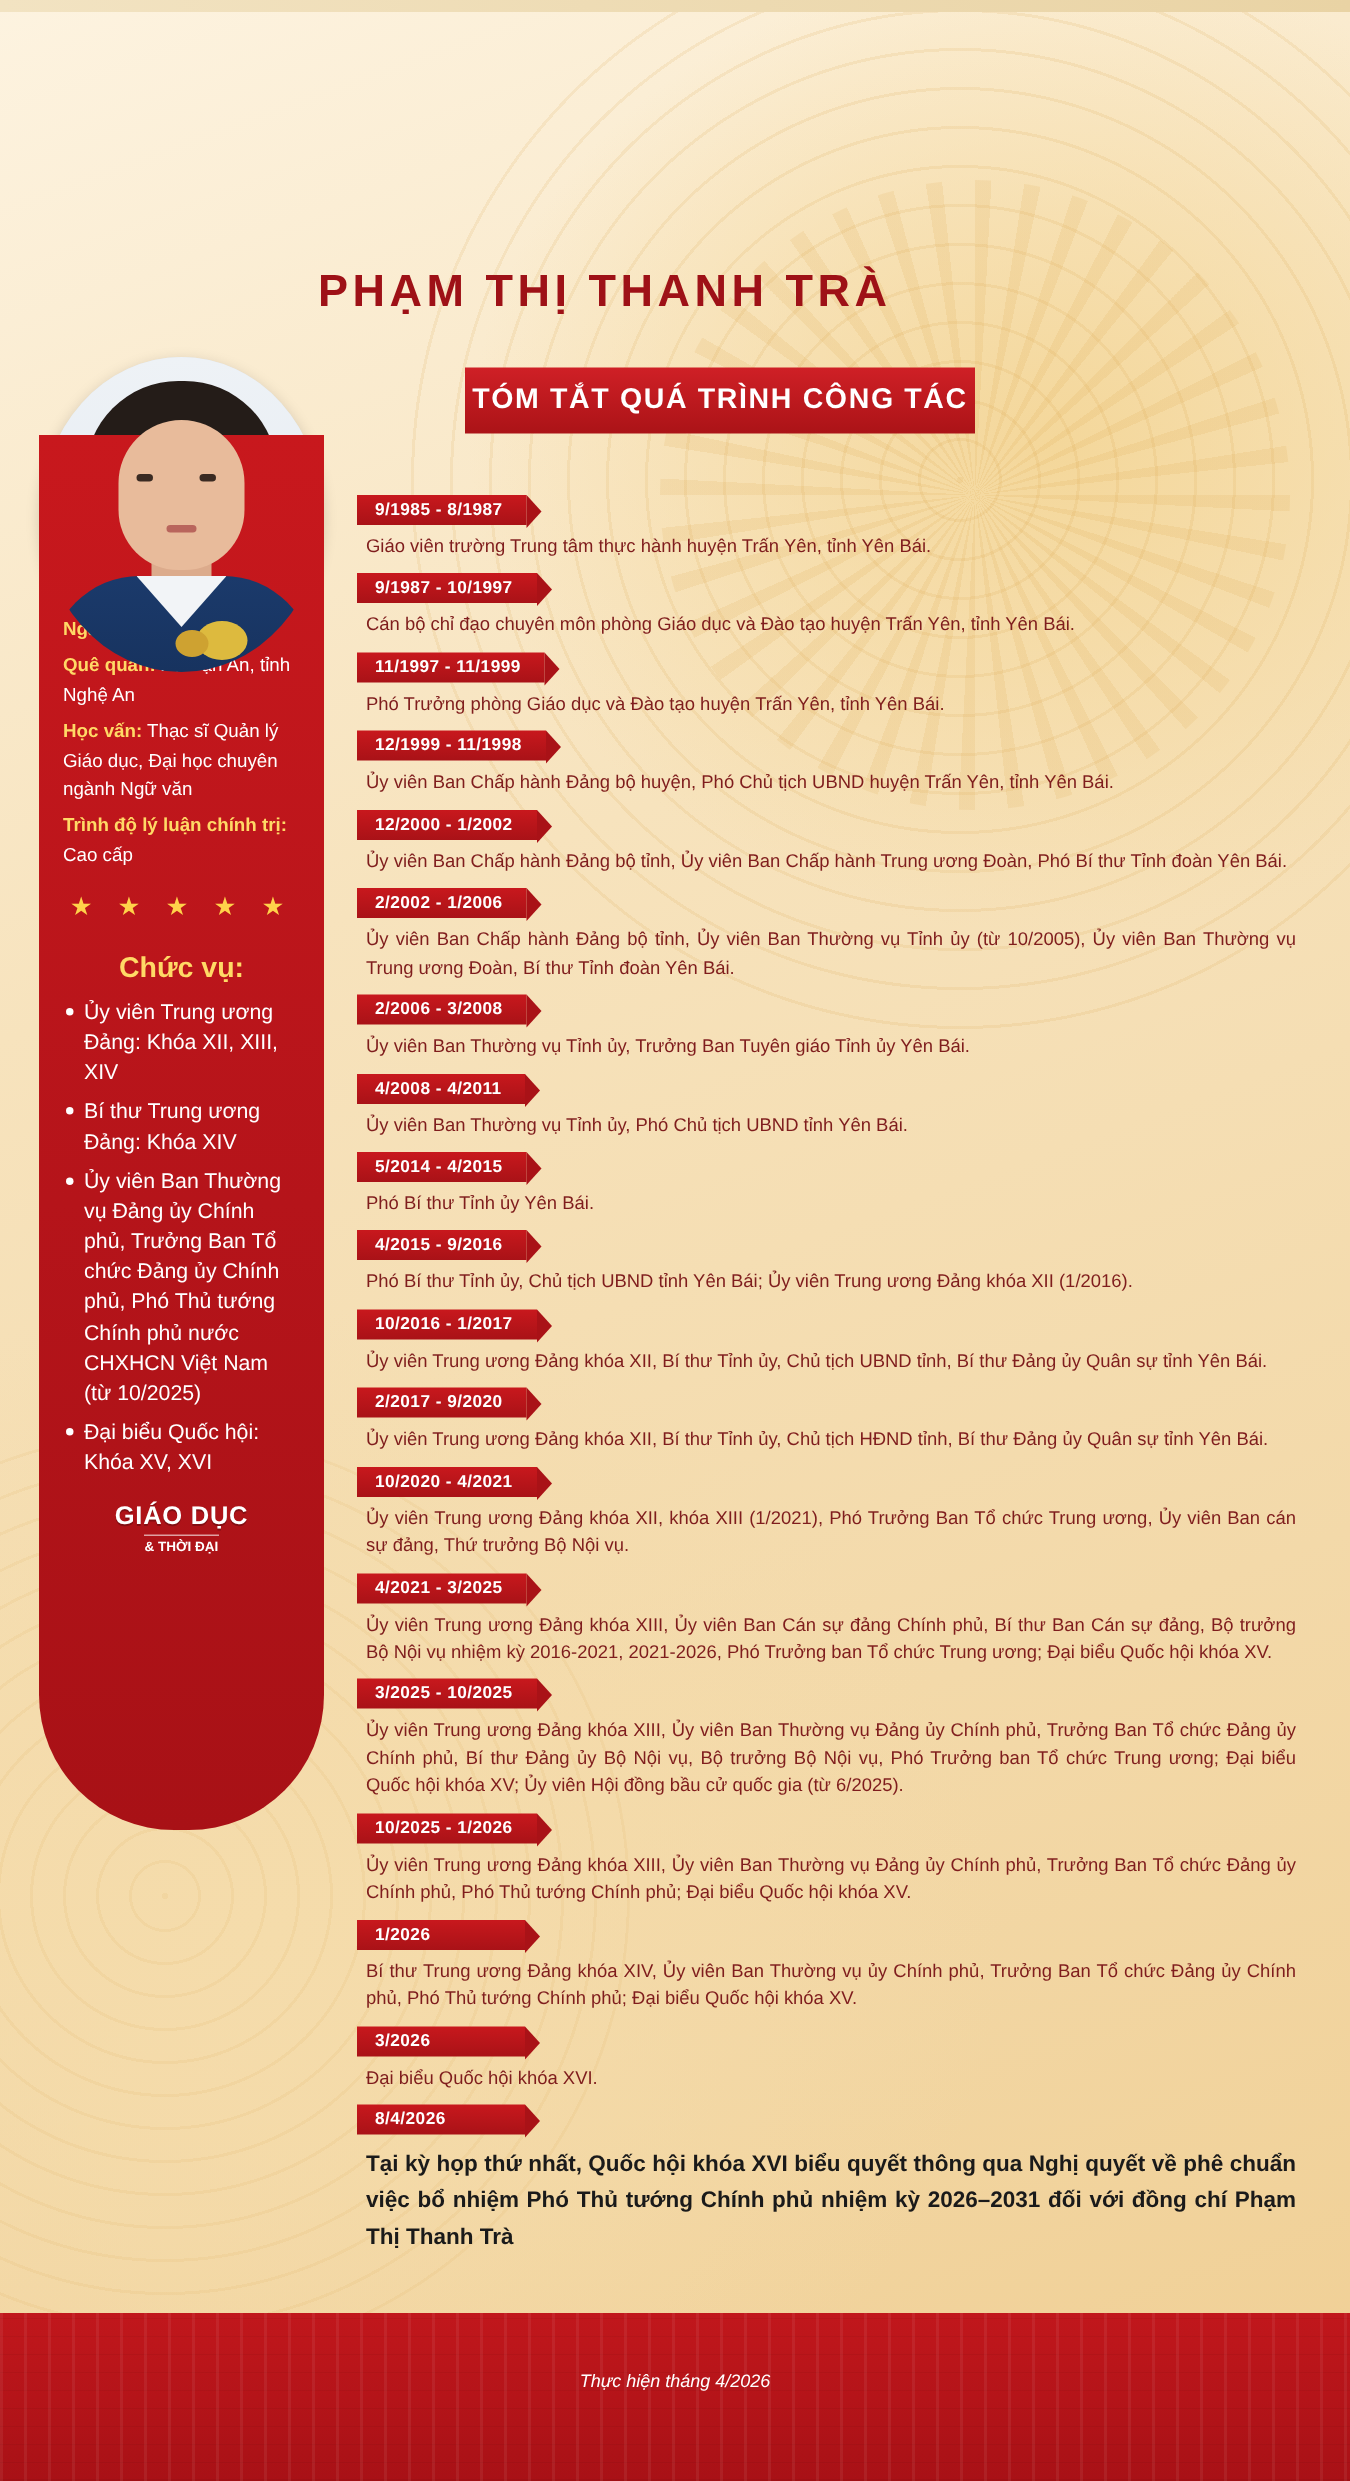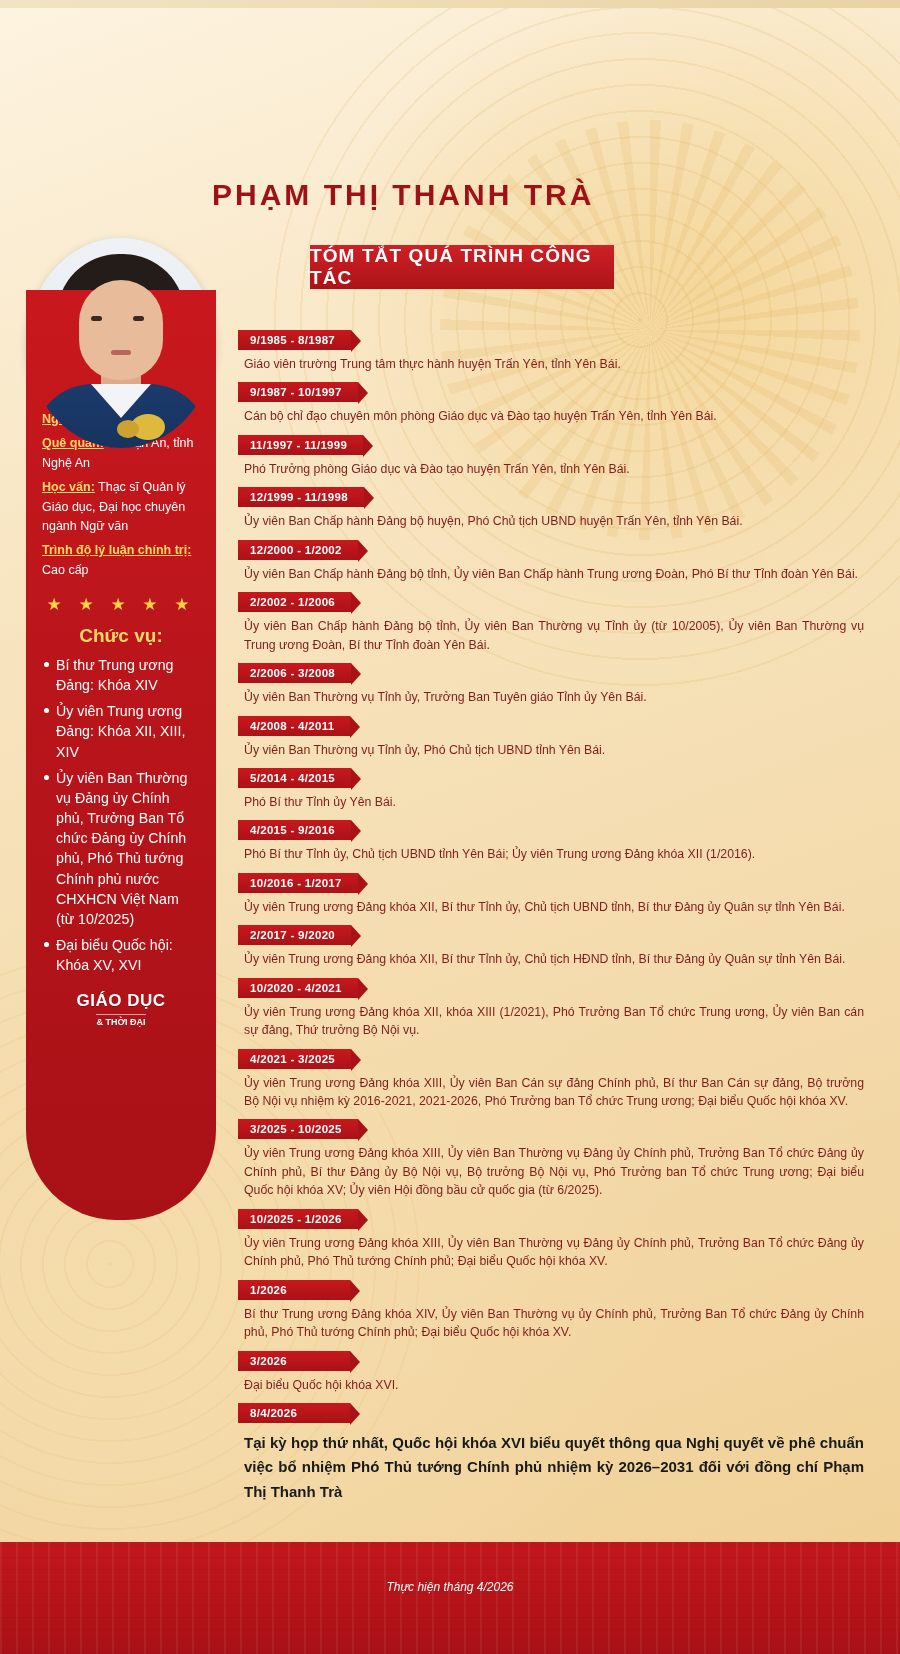--- a/index.html
+++ b/index.html
@@ -87,21 +87,21 @@
     width: 487px;
     text-align: left;
     color: #9e1117;
     font-size: 30px;
     font-weight: bold;
     letter-spacing: 3px;
   }
   .subtitle-banner {
     position: absolute;
     left: 310px; top: 245px;
-    width: 304px; height: 44px;
+    width: 340px; height: 44px;
     background: linear-gradient(180deg, #cf2026 0%, #ab1317 100%);
     display: flex; align-items: center; justify-content: center;
   }
   .subtitle-banner span {
     color: #fff;
     font-size: 19px;
     font-weight: bold;
     letter-spacing: 1.1px;
   }
 
@@ -156,34 +156,34 @@
     position:absolute; left:104px; top:176px; width:34px; height:26px;
     background:#e8c23d; border-radius:50%; z-index:6; opacity:.95;
   }
   .p-flower:after{
     content:""; position:absolute; left:-14px; top:6px; width:22px;height:18px;
     background:#d9a92f; border-radius:50%;
   }
 
   .bio { font-size: 12.5px; line-height: 1.55; }
   .bio p { margin-bottom: 5px; }
-  .bio b { color: #ffd966; font-weight: bold; text-decoration: underline; }
+  .bio b { color: #ffd966; font-weight: bold; }
   .stars {
     margin: 14px 0 8px;
     text-align: center;
     color: #ffd24a;
     font-size: 17px;
     letter-spacing: 6px;
   }
   .chucvu-h {
     text-align: center;
     color: #ffd966;
     font-size: 19px;
     font-weight: bold;
-    margin: 10px 0 8px;
+    margin: 20px 0 8px;
   }
   .chucvu-list { list-style: none; font-size: 14.2px; line-height: 1.42; }
   .chucvu-list li {
     position: relative;
     padding-left: 14px;
     margin-bottom: 6px;
   }
   .chucvu-list li:before {
     content: "";
     position: absolute; left: 2px; top: 7px;
@@ -322,22 +322,22 @@
     </p>
     <p>
       <b>Trình độ lý luận chính trị:</b><span> Cao cấp</span>
     </p>
   </div>
 
   <div class="stars">★ ★ ★ ★ ★</div>
 
   <div class="chucvu-h">Chức vụ:</div>
   <ul class="chucvu-list">
+    <li>Ủy viên Trung ương Đảng: Khóa XII, XIII, XIV</li>
     <li>Bí thư Trung ương Đảng: Khóa XIV</li>
-    <li>Ủy viên Trung ương Đảng: Khóa XII, XIII, XIV</li>
     <li>Ủy viên Ban Thường vụ Đảng ủy Chính phủ, Trưởng Ban Tổ chức Đảng ủy Chính phủ, Phó Thủ tướng Chính phủ nước CHXHCN Việt Nam (từ 10/2025)</li>
     <li>Đại biểu Quốc hội: Khóa XV, XVI</li>
   </ul>
 
   <div class="logo-box">
     <div class="logo-main">GIÁO DỤC</div>
     <div class="logo-sub">&amp; THỜI ĐẠI</div>
   </div>
 </div>
 

